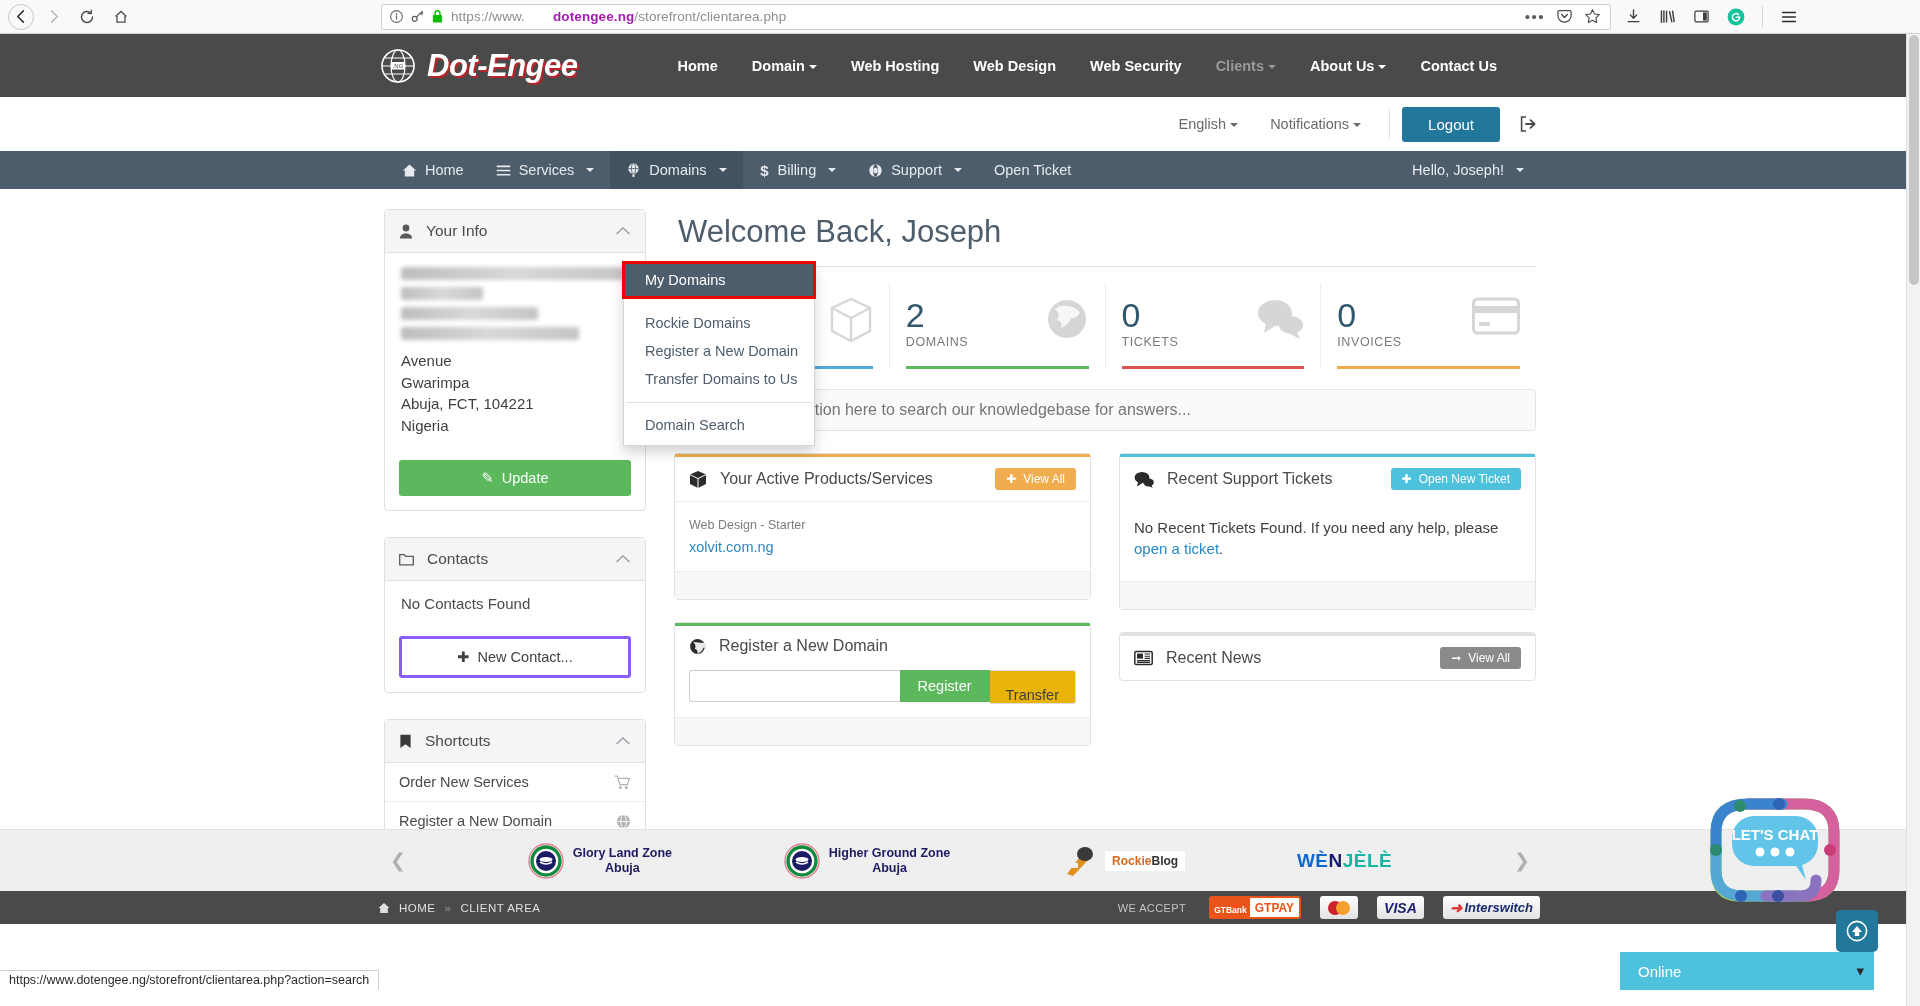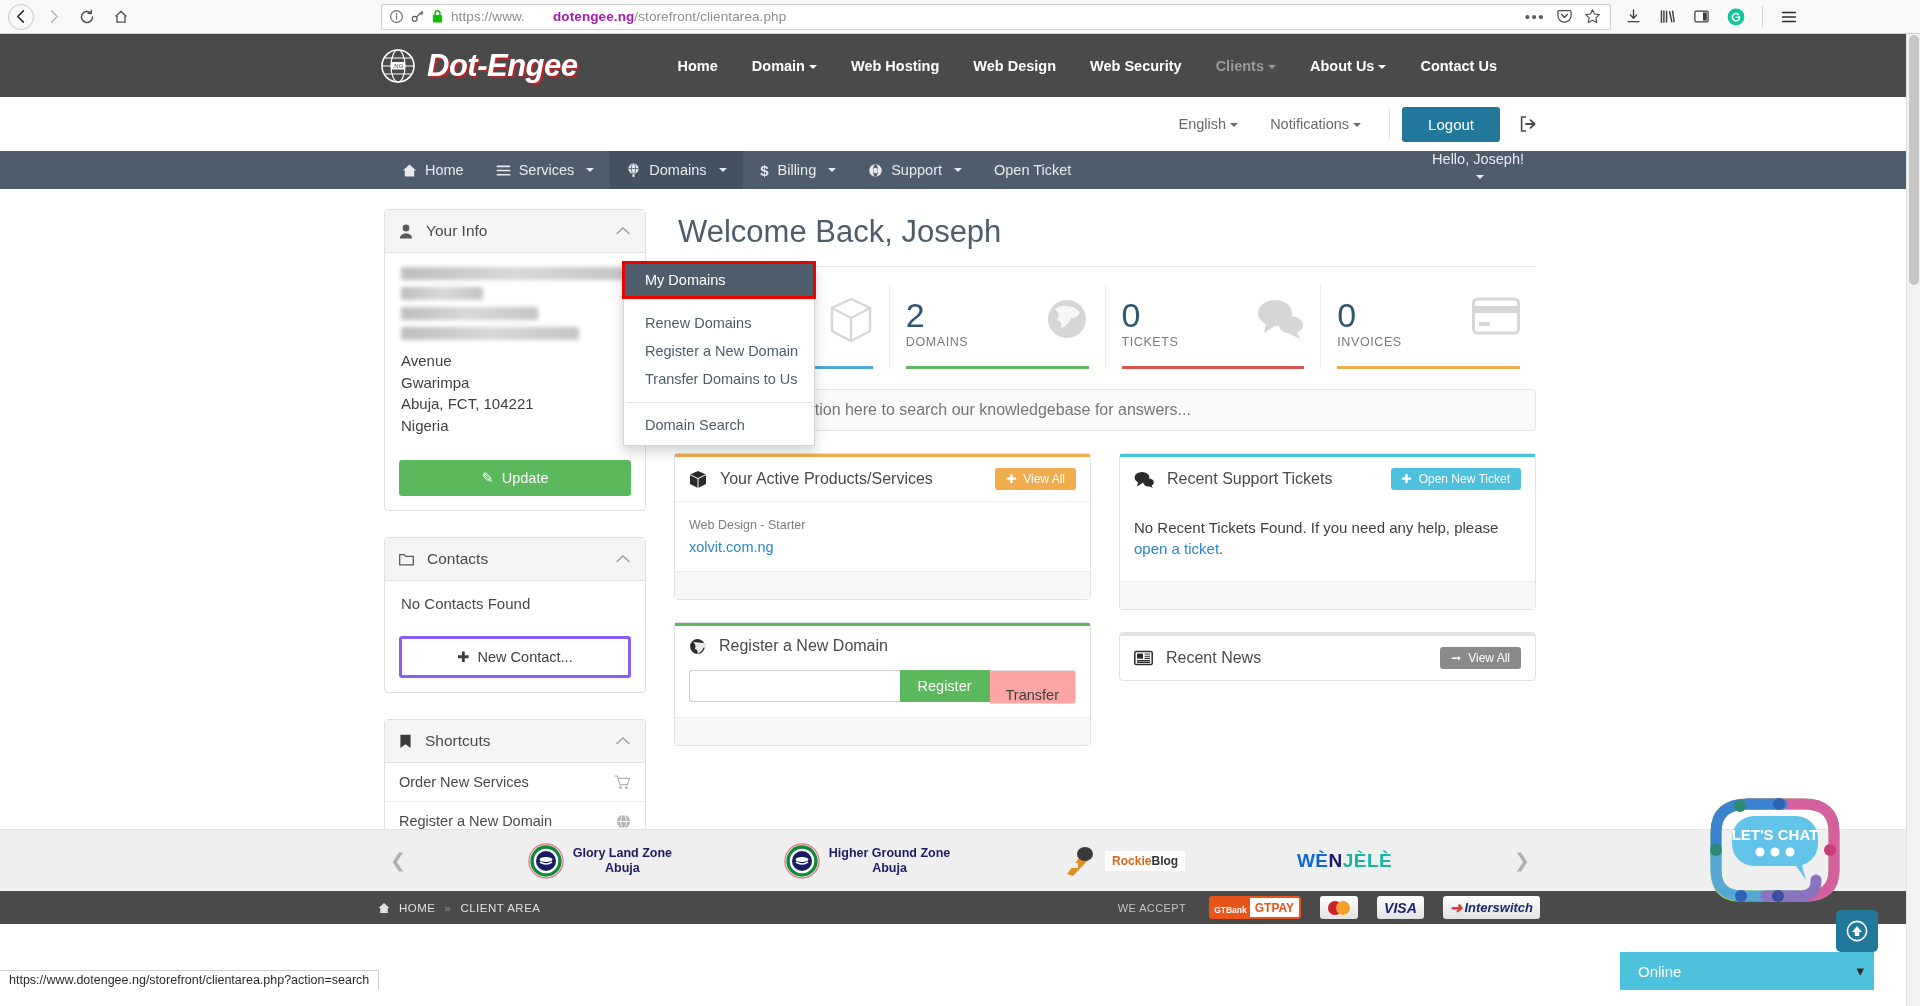--- a/index.html
+++ b/index.html
@@ -136,21 +136,21 @@
     font-size: 14.5px;
     display: flex;
     align-items: center;
     gap: 8px;
     padding: 0 16px;
     height: 38px;
     text-decoration: none;
     white-space: nowrap;
   }
   .client-nav .cn-item.active { background: #435260; }
-  .cn-right { margin-left: auto; margin-right: 380px; flex-direction: column; }
+  .cn-right { margin-left: auto; margin-right: 380px; }
 
   
   .dropdown {
     position: absolute;
     left: 623px;
     top: 230px;
     width: 192px;
     background: #ffffff;
     border: 1px solid #d5d5d5;
     border-top: none;
@@ -315,21 +315,21 @@
     flex: 1;
     height: 32px;
     border: 1px solid #cfcfcf;
     border-right: none;
     border-radius: 3px 0 0 3px;
     padding: 0 8px;
     outline: none;
     font-family: "Liberation Sans", sans-serif;
   }
   .btn-reg { background:#5cb85c; color:#fff; border:none; padding: 0 18px; height:32px; font-size:14.5px; cursor:pointer; font-family:"Liberation Sans", sans-serif;}
-  .btn-tr { background:#fca5a5; color:#3f3f3f; border:1px solid #dcdcdc; border-left:none; border-radius:0 3px 3px 0; padding: 16px 16px; height:32px; font-size:14.5px; cursor:pointer; font-family:"Liberation Sans", sans-serif;}
+  .btn-tr { background:#eab308; color:#3f3f3f; border:1px solid #dcdcdc; border-left:none; border-radius:0 3px 3px 0; padding: 16px 16px; height:32px; font-size:14.5px; cursor:pointer; font-family:"Liberation Sans", sans-serif;}
 
   
   .partners {
     background: #efefef;
     border-top: 1px solid #e2e2e2;
     height: 62px;
     display: flex;
     align-items: center;
     position: relative;
   }
@@ -628,21 +628,21 @@
     </a>
     <a href="#" class="cn-item cn-right">
       <span>Hello, Joseph!</span>
         <i class="caret"></i>
     </a>
   </div>
 
   <div class="dropdown">
     <div class="dd-highlight">My Domains</div>
     <div class="dd-spacer"></div>
-    <div class="dd-item">Renew Domains</div>
+    <div class="dd-item">Rockie Domains</div>
     <div class="dd-item">Register a New Domain</div>
     <div class="dd-item">Transfer Domains to Us</div>
     <div class="dd-sep"></div>
     <div class="dd-item">Domain Search</div>
   </div>
 
   <div class="content">
     <div class="container">
 
       <div class="sidebar">

